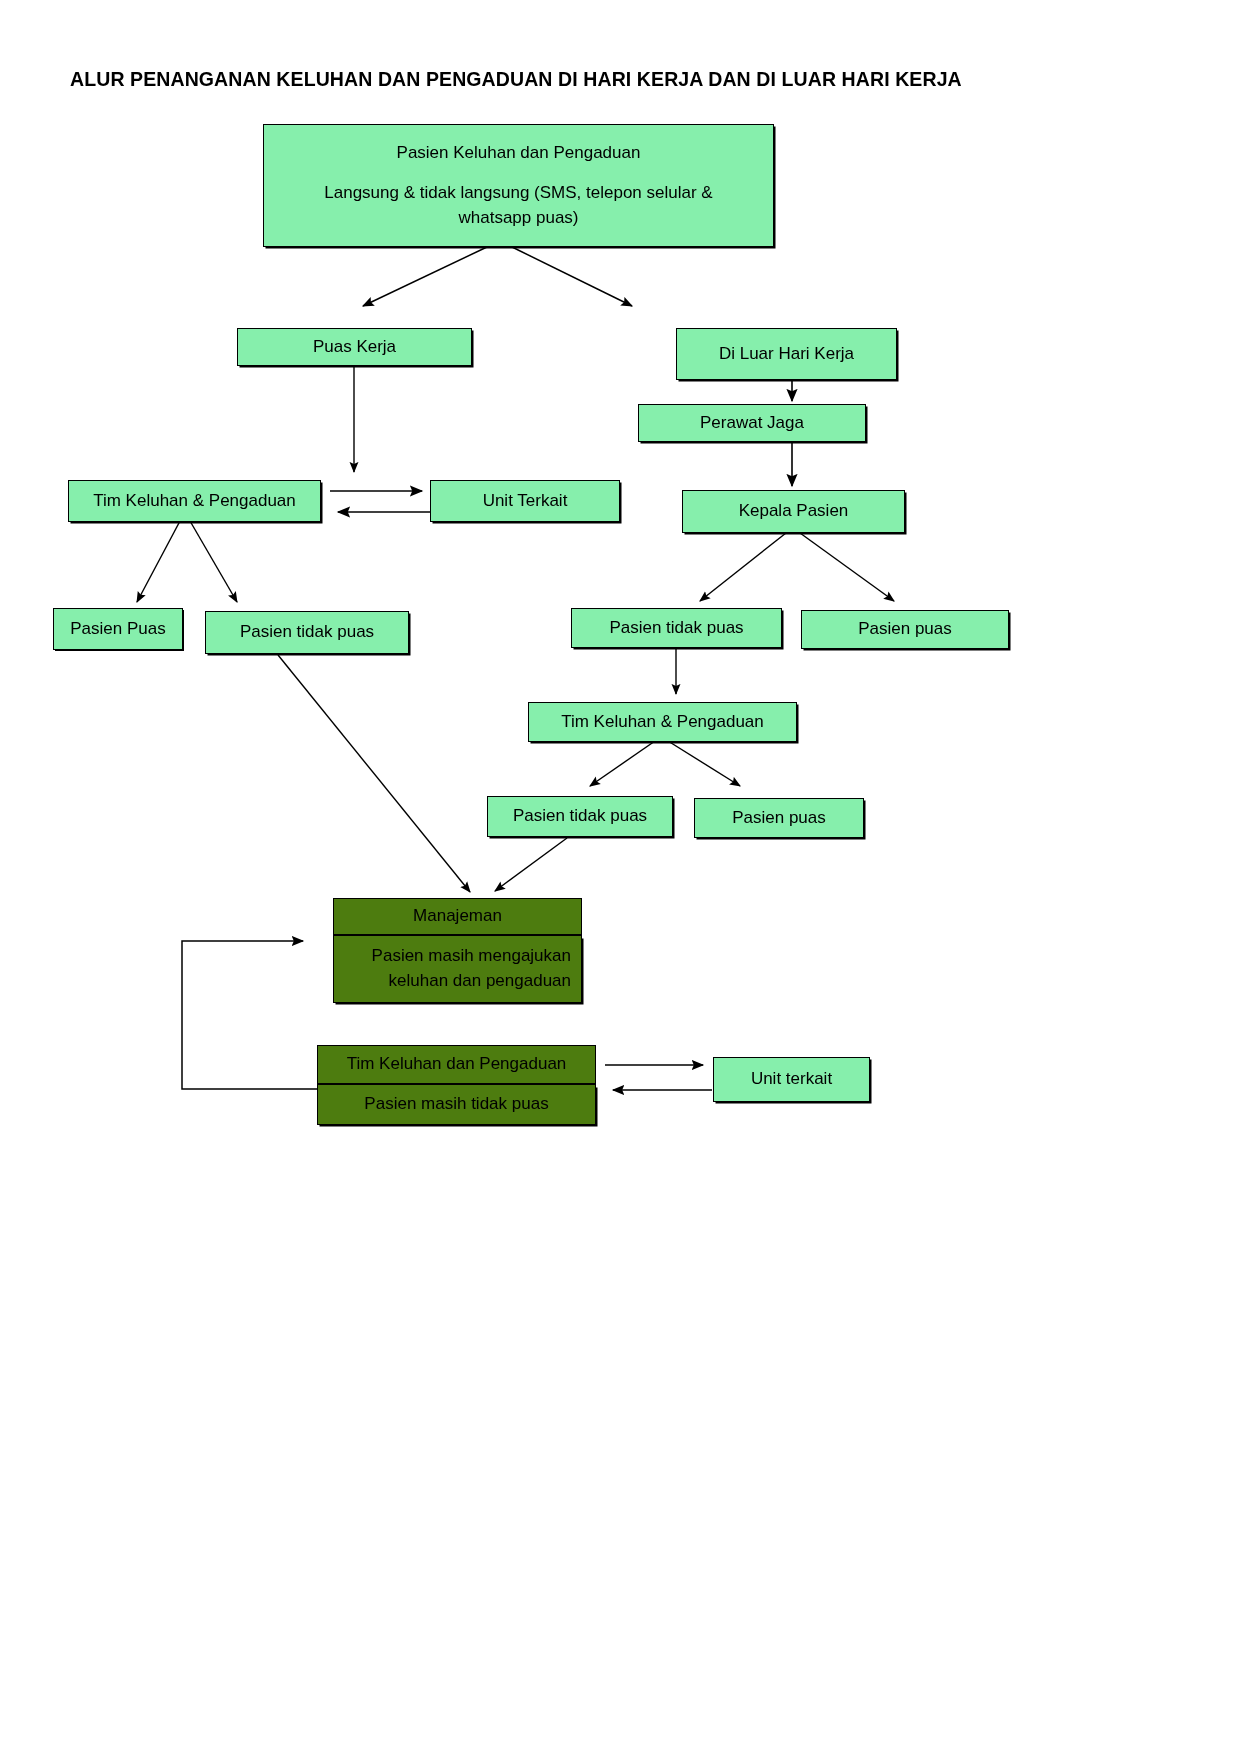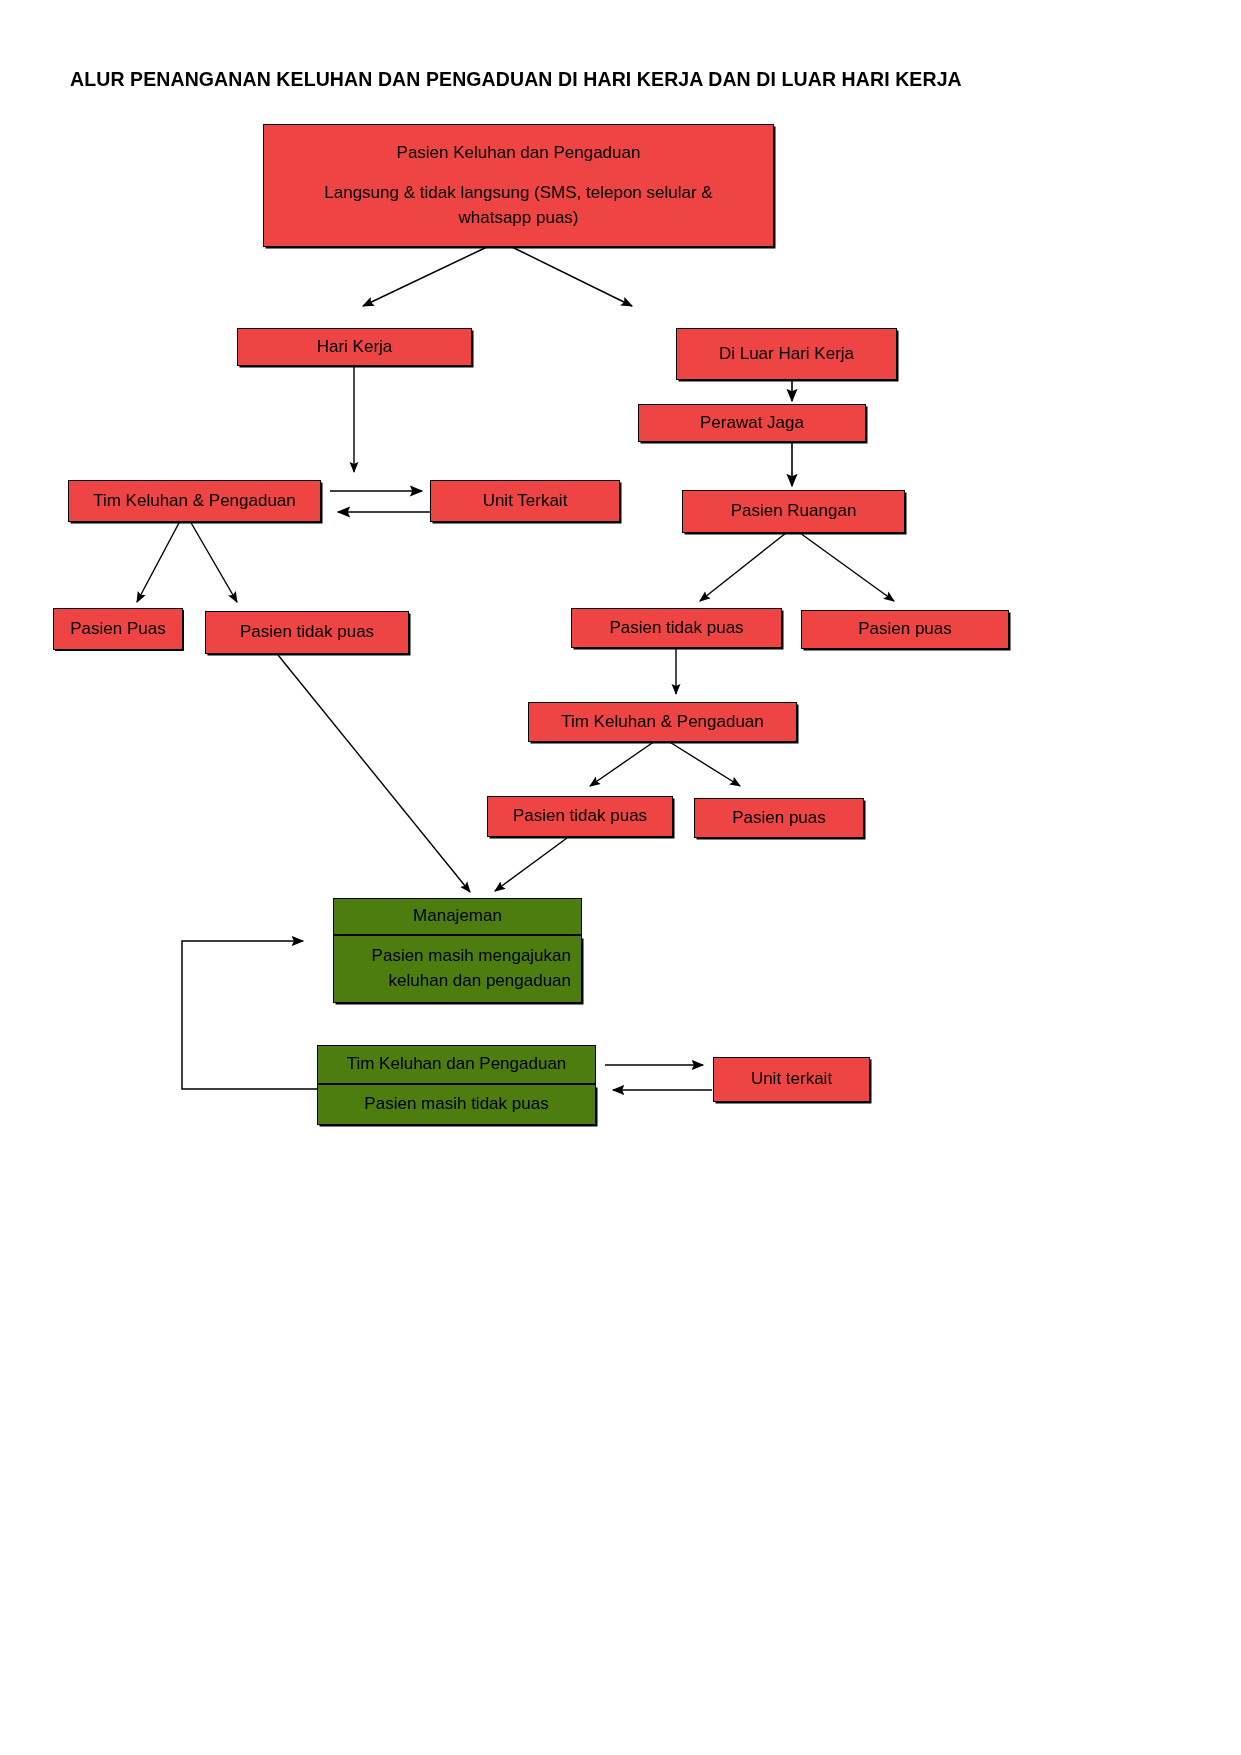--- a/index.html
+++ b/index.html
@@ -34,21 +34,21 @@
     position: absolute;
     left: 0;
     top: 0;
     width: 1241px;
     height: 1755px;
   }
   .node-box {
     position: absolute;
     box-sizing: border-box;
     border: 1.6px solid #000;
-    background: #ef4444;
+    background: #86efac;
     display: flex;
     align-items: center;
     justify-content: center;
     text-align: center;
     font-size: 17px;
     line-height: 1.45;
     color: #000;
     box-shadow: 2px 2px 0 -0.5px #000;
   }
   .node-box.thin {
@@ -135,27 +135,27 @@
     <path d="M712,1090 L613,1090" stroke="#000" stroke-width="1.5" fill="none" marker-end="url(#ahs)"></path>
   </svg>
 
   <div class="node-box multi" style="left:263px; top:124px; width:511px; height:123px;">
     <span class="line">Pasien Keluhan dan Pengaduan</span>
     <span class="line" style="height:16px;"></span>
     <span class="line">Langsung &amp; tidak langsung (SMS, telepon selular &amp;</span>
     <span class="line">whatsapp puas)</span>
   </div>
 
-  <div class="node-box" style="left:237px; top:328px; width:235px; height:38px;">Hari Kerja</div>
+  <div class="node-box" style="left:237px; top:328px; width:235px; height:38px;">Puas Kerja</div>
 
   <div class="node-box" style="left:676px; top:328px; width:221px; height:52px;">Di Luar Hari Kerja</div>
 
   <div class="node-box" style="left:638px; top:404px; width:228px; height:38px;">Perawat Jaga</div>
 
-  <div class="node-box" style="left:682px; top:490px; width:223px; height:43px;">Pasien Ruangan</div>
+  <div class="node-box" style="left:682px; top:490px; width:223px; height:43px;">Kepala Pasien</div>
 
   <div class="node-box" style="left:68px; top:480px; width:253px; height:42px;">Tim Keluhan &amp; Pengaduan</div>
 
   <div class="node-box" style="left:430px; top:480px; width:190px; height:42px;">Unit Terkait</div>
 
   <div class="node-box thin" style="left:53px; top:608px; width:130px; height:42px;">Pasien Puas</div>
 
   <div class="node-box" style="left:205px; top:611px; width:204px; height:43px;">Pasien tidak puas</div>
 
   <div class="node-box" style="left:571px; top:608px; width:211px; height:40px;">Pasien tidak puas</div>

